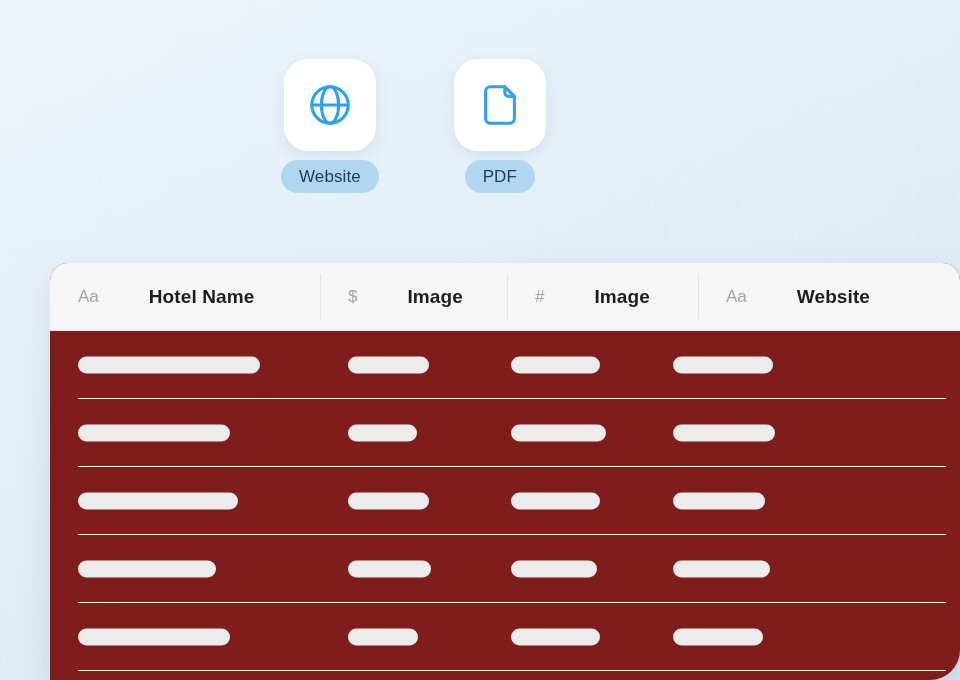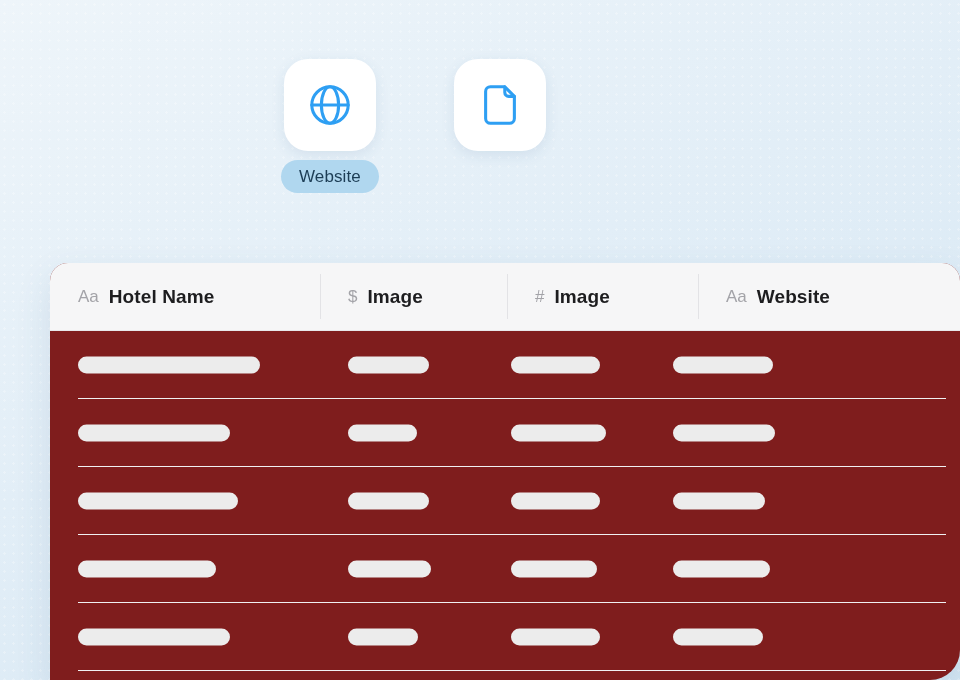--- a/index.html
+++ b/index.html
@@ -53,21 +53,21 @@
   .th:nth-child(2){width:187px;}
   .th:nth-child(3){width:191px;}
   .th:nth-child(4){flex:1;}
   .th:not(:first-child)::before{
     content:"";position:absolute;left:0;top:11px;bottom:11px;width:1px;background:#E3E3E6;
   }
   .th .ttype{
     color:#A3A3A8;font-size:17px;font-weight:400;margin-right:10px;line-height:1;
   }
   .th .tlabel{
-    color:#1D1D1F;font-size:19px;font-weight:600;letter-spacing:.1px;line-height:1;
+    color:#1D1D1F;font-size:19px;font-weight:600;letter-spacing:.1px;line-height:1;margin-left:40px;
   }
 
   .tbody{position:relative;}
   .trow{height:68px;position:relative;}
   .trow::after{
     content:"";position:absolute;left:28px;right:14px;bottom:0;height:1px;background:#F0F0F2;
   }
   .bar{
     position:absolute;top:50%;transform:translateY(-50%);
     height:17px;border-radius:9px;background:#ECECEC;
@@ -95,20 +95,23 @@
     </div>
   </div>
 
 
   <div class="source-group">
     <div class="source-card">
       <svg width="46" height="46" viewBox="0 0 48 48" fill="none" stroke="#2E9FF3" stroke-width="3.2" stroke-linecap="round" stroke-linejoin="round">
         <path d="M29 5 H14 a5 5 0 0 0 -5 5 v28 a5 5 0 0 0 5 5 h20 a5 5 0 0 0 5 -5 V15 Z"></path>
         <path d="M29 5 v6 a4 4 0 0 0 4 4 h6"></path>
       </svg>
+    </div>
+    <div class="source-badge">
+      <span>PDF</span>
     </div>
   </div>
 
 </div>
 
 <div class="panel">
   <div class="thead">
     <div class="th">
       <span class="ttype">Aa</span>
       <span class="tlabel">Hotel Name</span>

